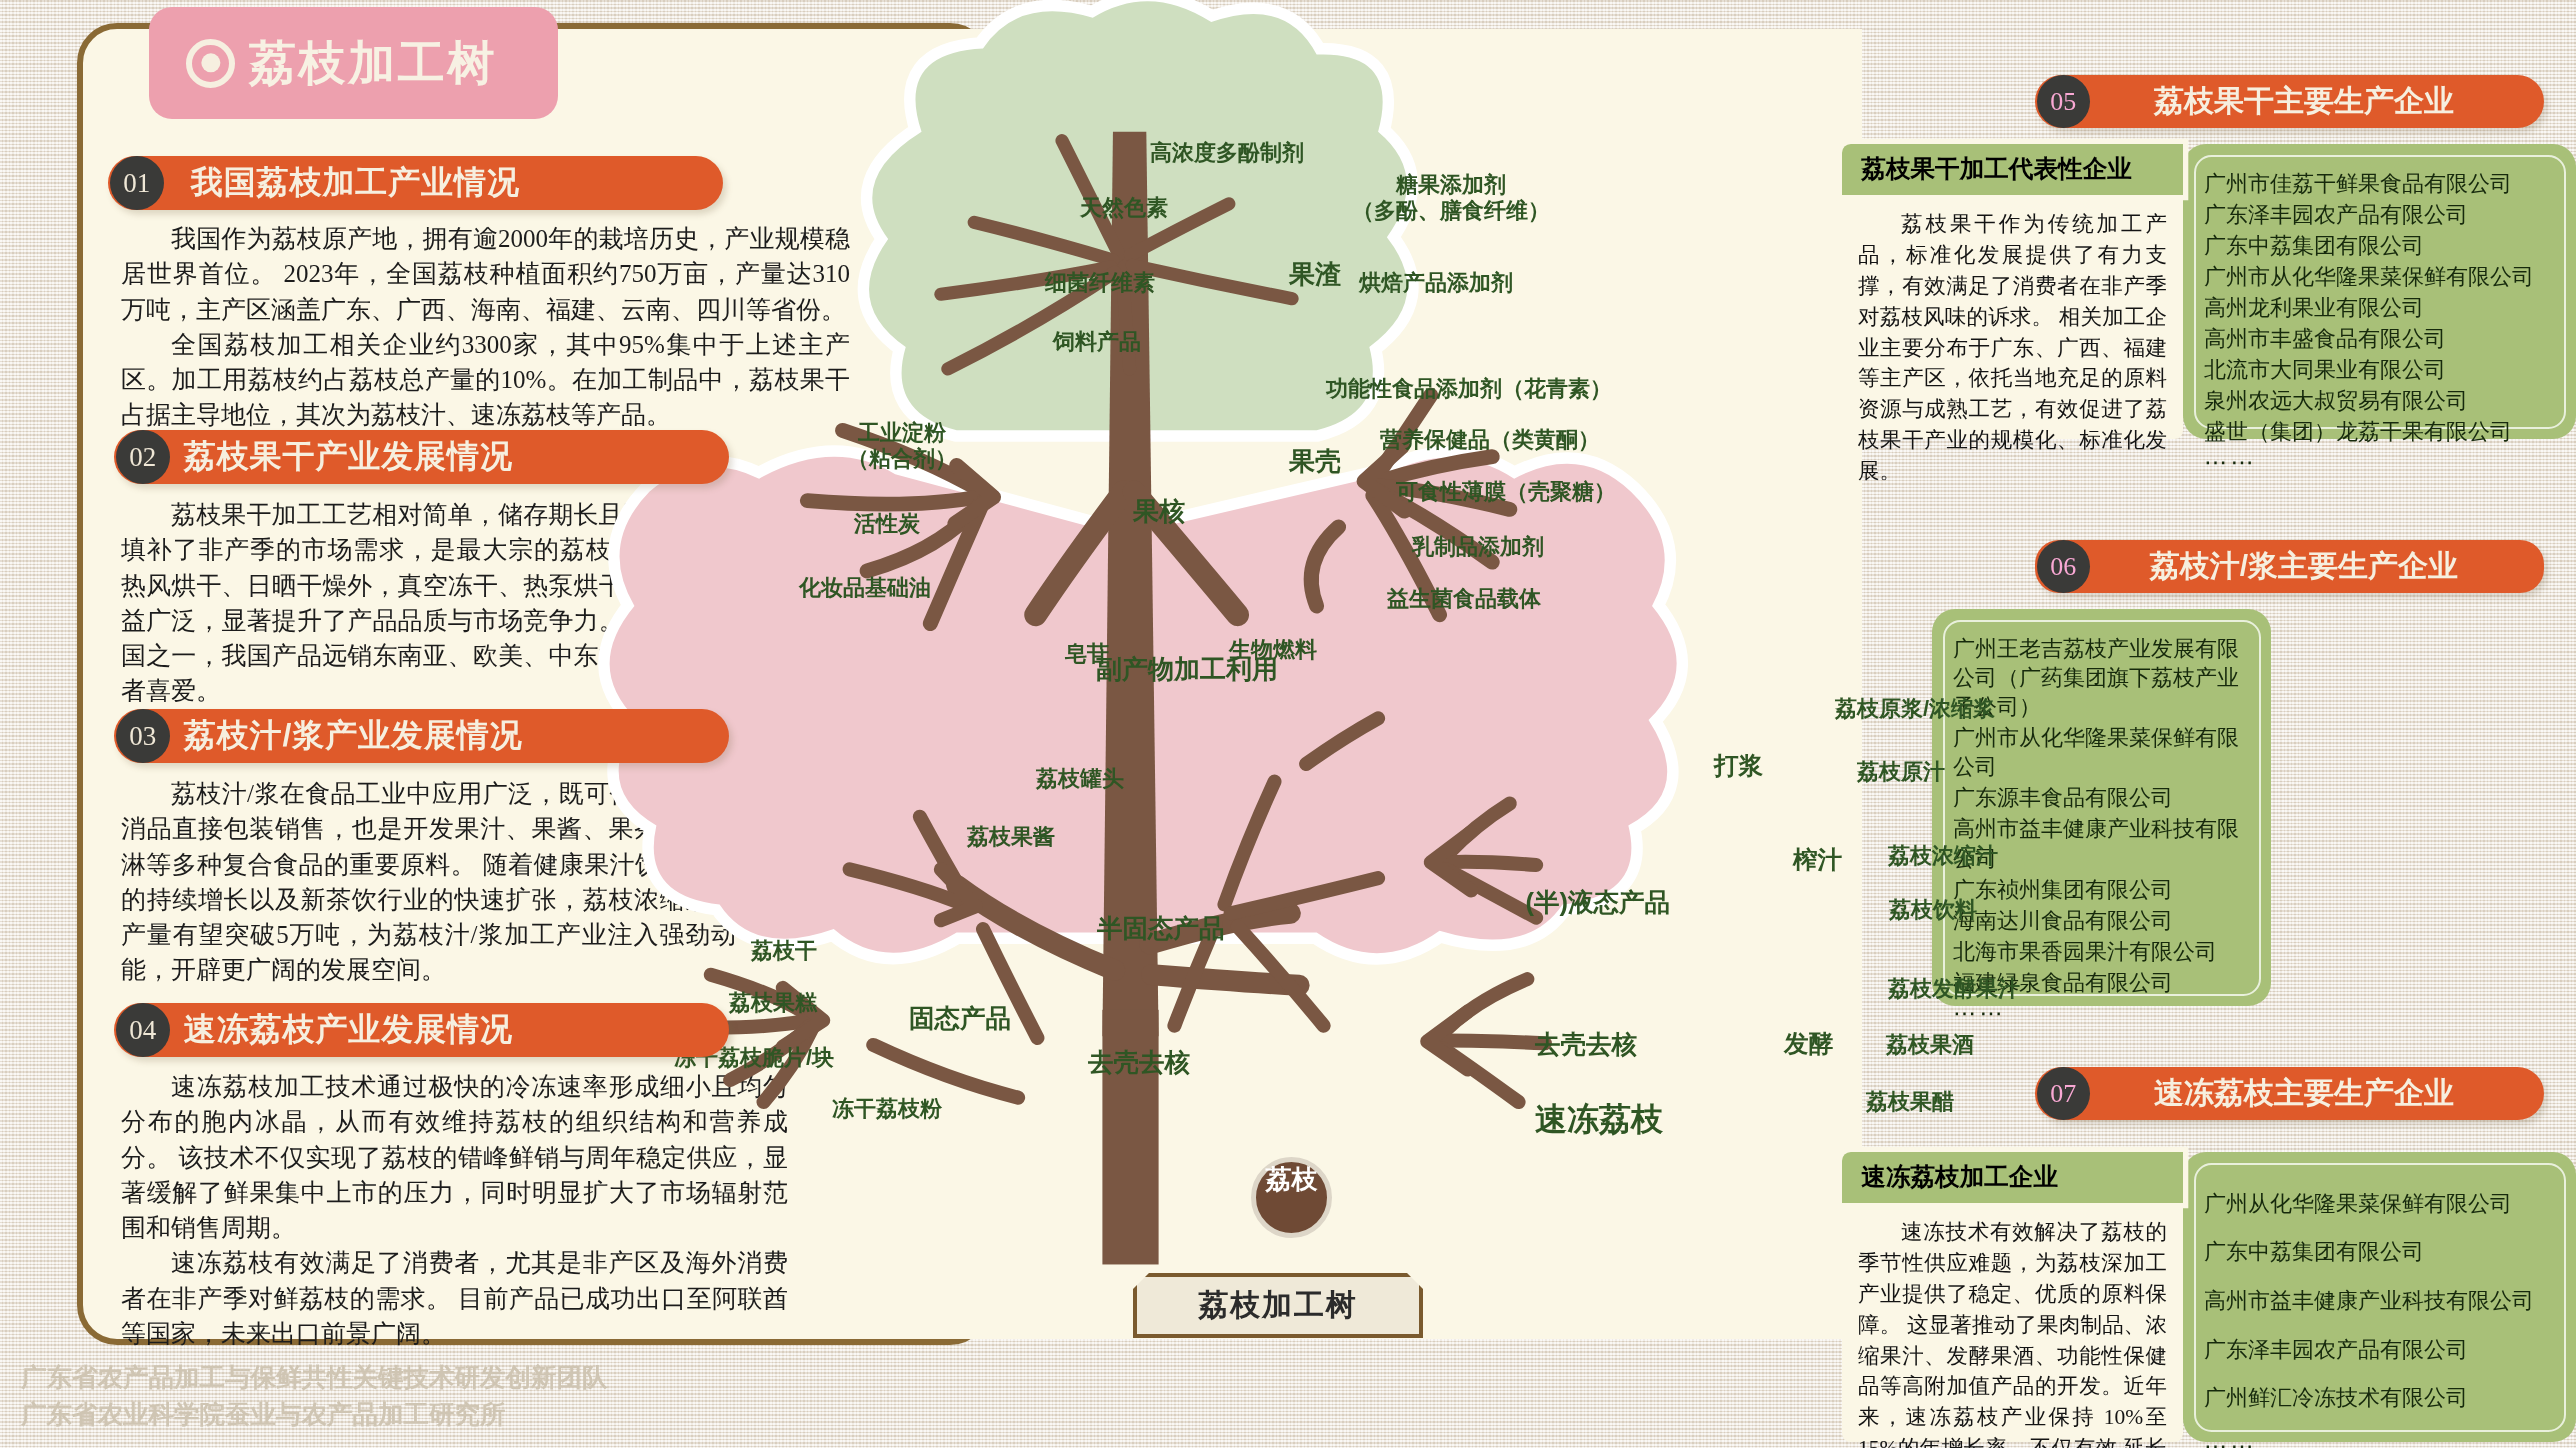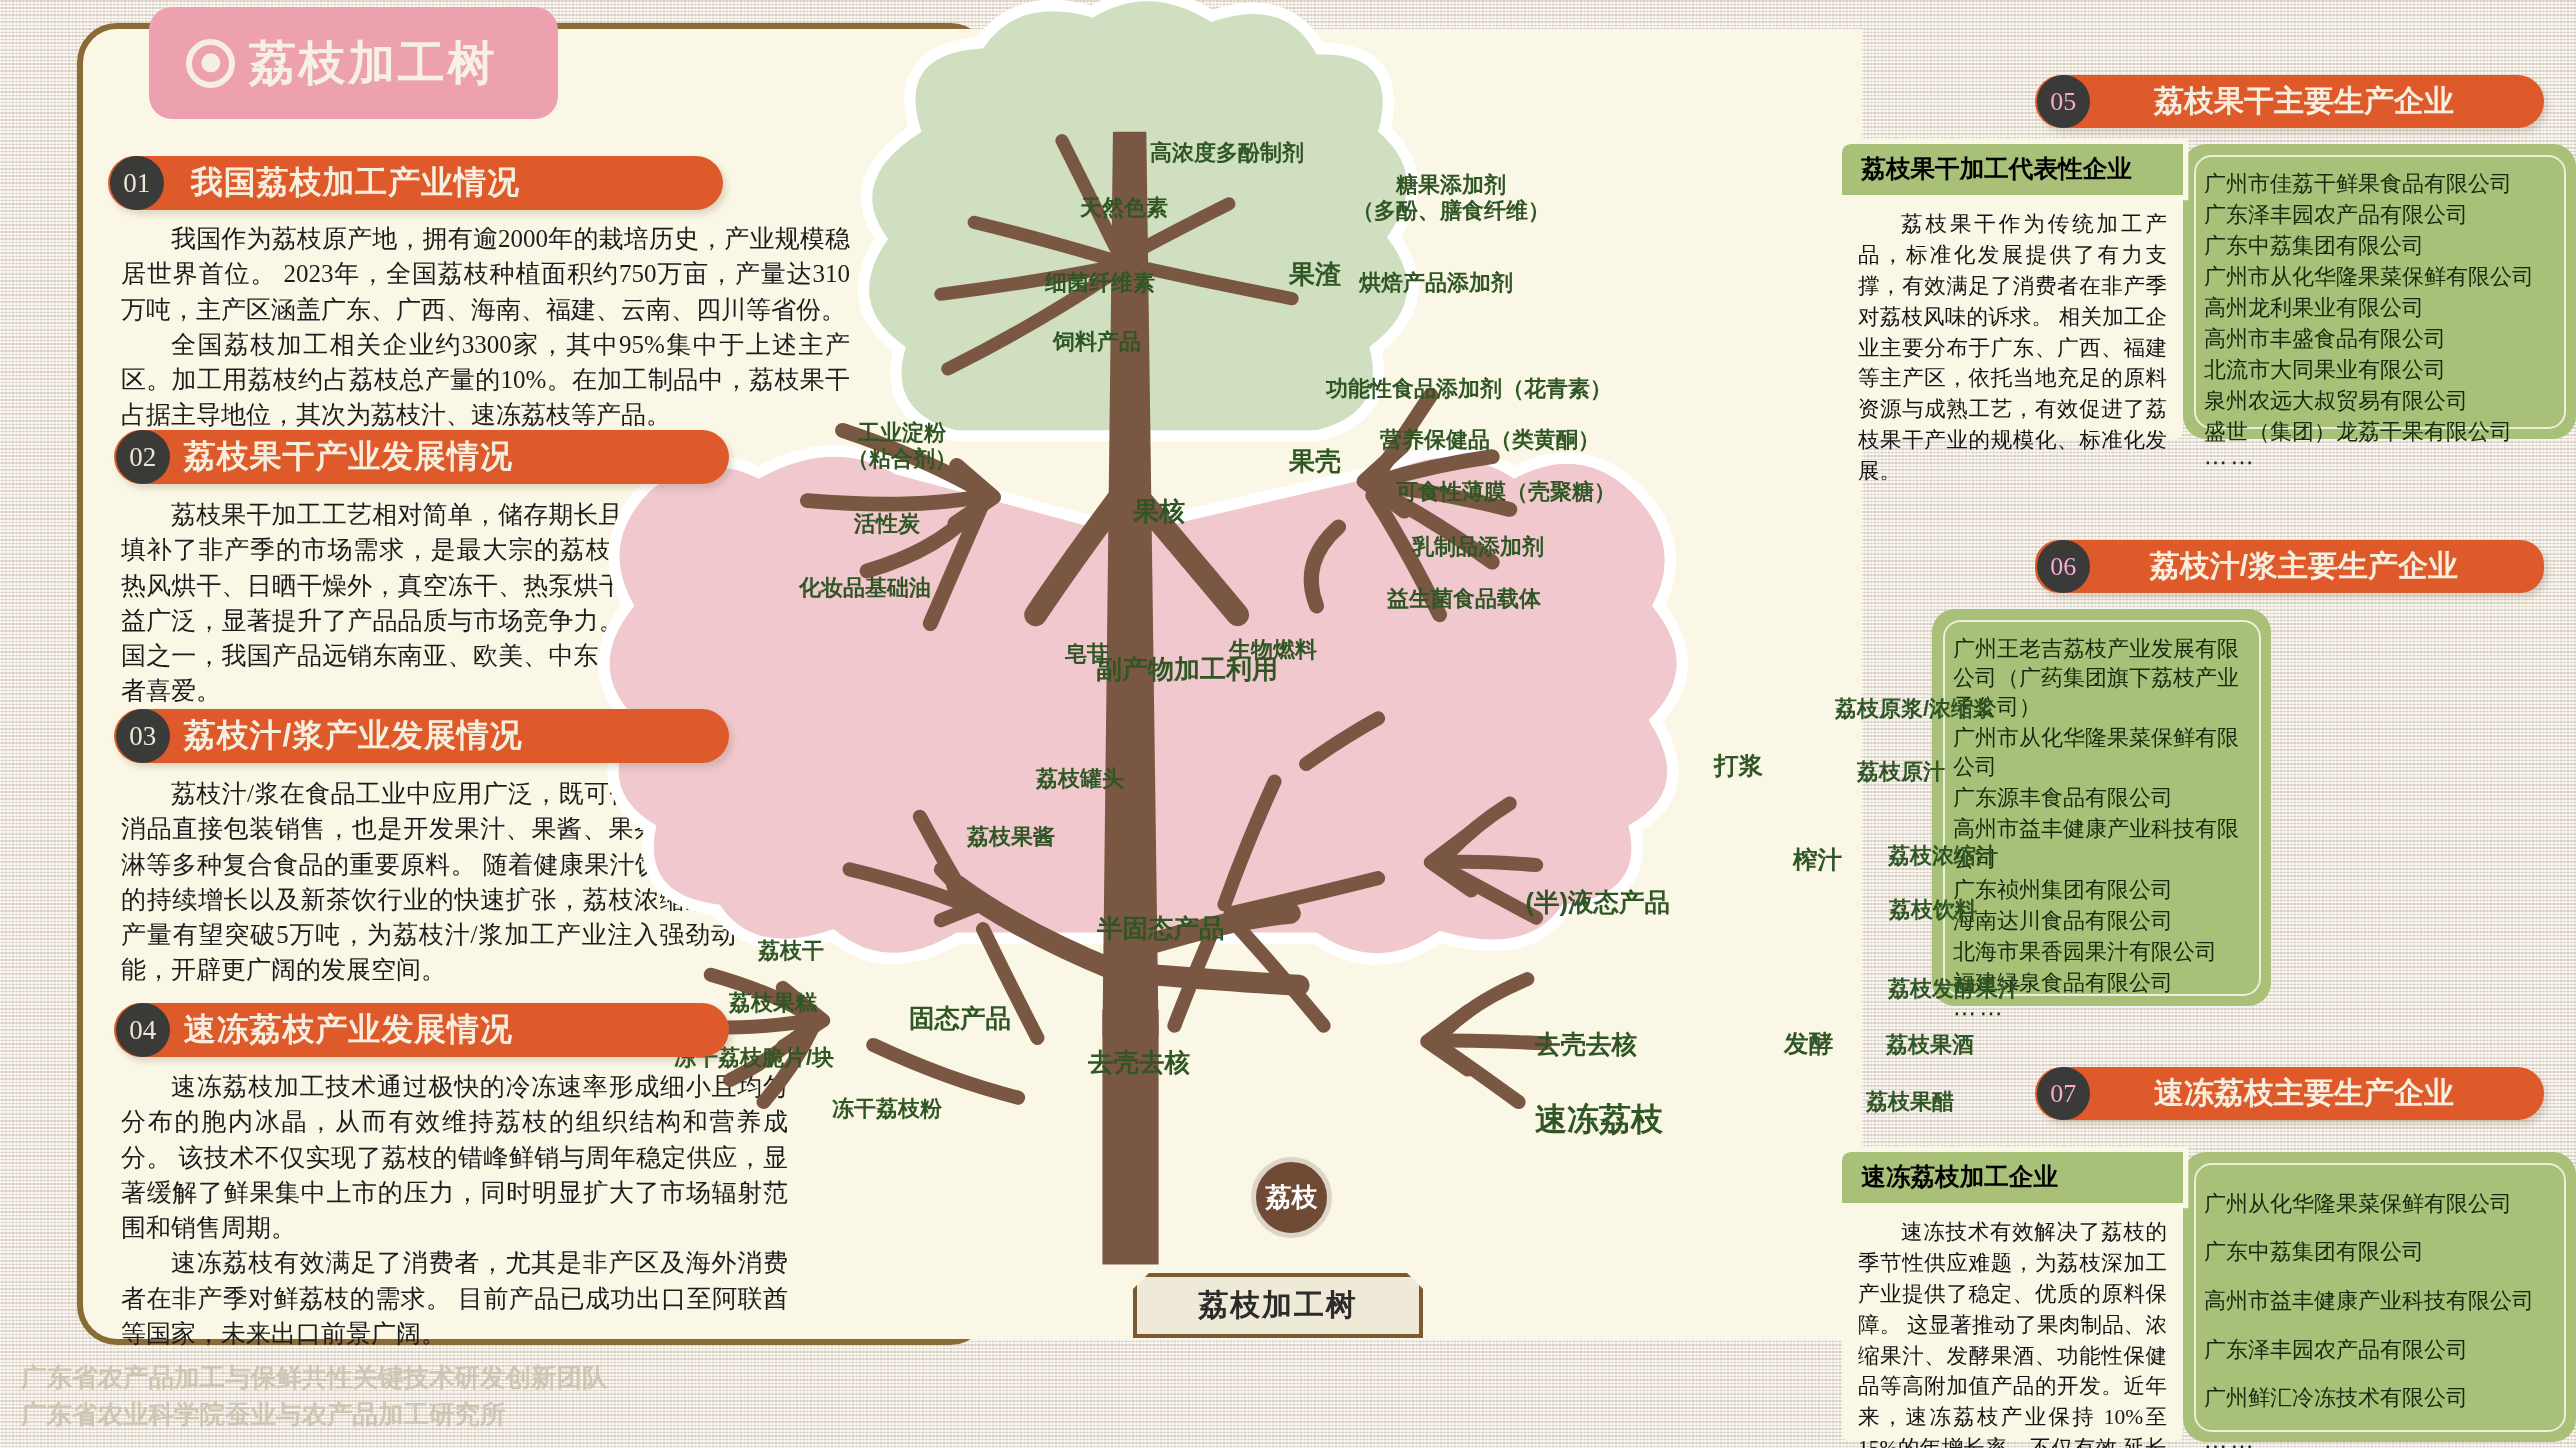--- a/index.html
+++ b/index.html
@@ -172,21 +172,21 @@
   #footer div {
     font-size: 25.5px; color: #cfc5b3; font-weight: bold;
     line-height: 1.45; font-family: "Liberation Sans", sans-serif;
   }
 
   
   #lychee-node {
     position: absolute; left: 1251px; top: 1157px;
     width: 81px; height: 81px; border-radius: 50%;
     background: #6f4a35; border: 5.3px solid #ddd6c8;
-    display:flex; align-items:center; justify-content:center;
+    display:flex; justify-content:center;
     z-index: 22;
   }
   #lychee-node span { color:#fff; font-size:26px; font-weight:bold;
     font-family: "Liberation Sans", sans-serif;}
 </style>
 </head>
 <body>
 
 <div id="page"></div>
 
@@ -305,21 +305,21 @@
   <div class="tlabel" style="left:1387px; top:586px;">益生菌食品载体</div>
   <div class="tlabel" style="left:1229px; top:637px;">生物燃料</div>
   <div class="tlabel" style="left:1289px; top:446px; font-size:26px;">果壳</div>
 
   <div class="tlabel c" style="left:1187px; top:654px; font-size:26px;">副产物加工利用</div>
 
   <div class="tlabel c" style="left:1080px; top:766px;">荔枝罐头</div>
   <div class="tlabel c" style="left:1011px; top:824px;">荔枝果酱</div>
   <div class="tlabel" style="left:1097px; top:913px; font-size:25.5px;">半固态产品</div>
 
-  <div class="tlabel r" style="left:817px; top:938px;margin-left:7px;">荔枝干</div>
+  <div class="tlabel r" style="left:817px; top:938px;">荔枝干</div>
   <div class="tlabel r" style="left:817px; top:990px;">荔枝果糕</div>
   <div class="tlabel r" style="left:834px; top:1045px;">冻干荔枝脆片/块</div>
   <div class="tlabel c" style="left:887px; top:1096px;">冻干荔枝粉</div>
   <div class="tlabel" style="left:909px; top:1003px; font-size:25.5px;">固态产品</div>
 
   <div class="tlabel" style="left:1835px; top:696px;">荔枝原浆/浓缩浆</div>
   <div class="tlabel" style="left:1714px; top:751px; font-size:24.6px;">打浆</div>
 
   <div class="tlabel" style="left:1857px; top:759px;">荔枝原汁</div>
   <div class="tlabel" style="left:1888px; top:843px;">荔枝浓缩汁</div>

